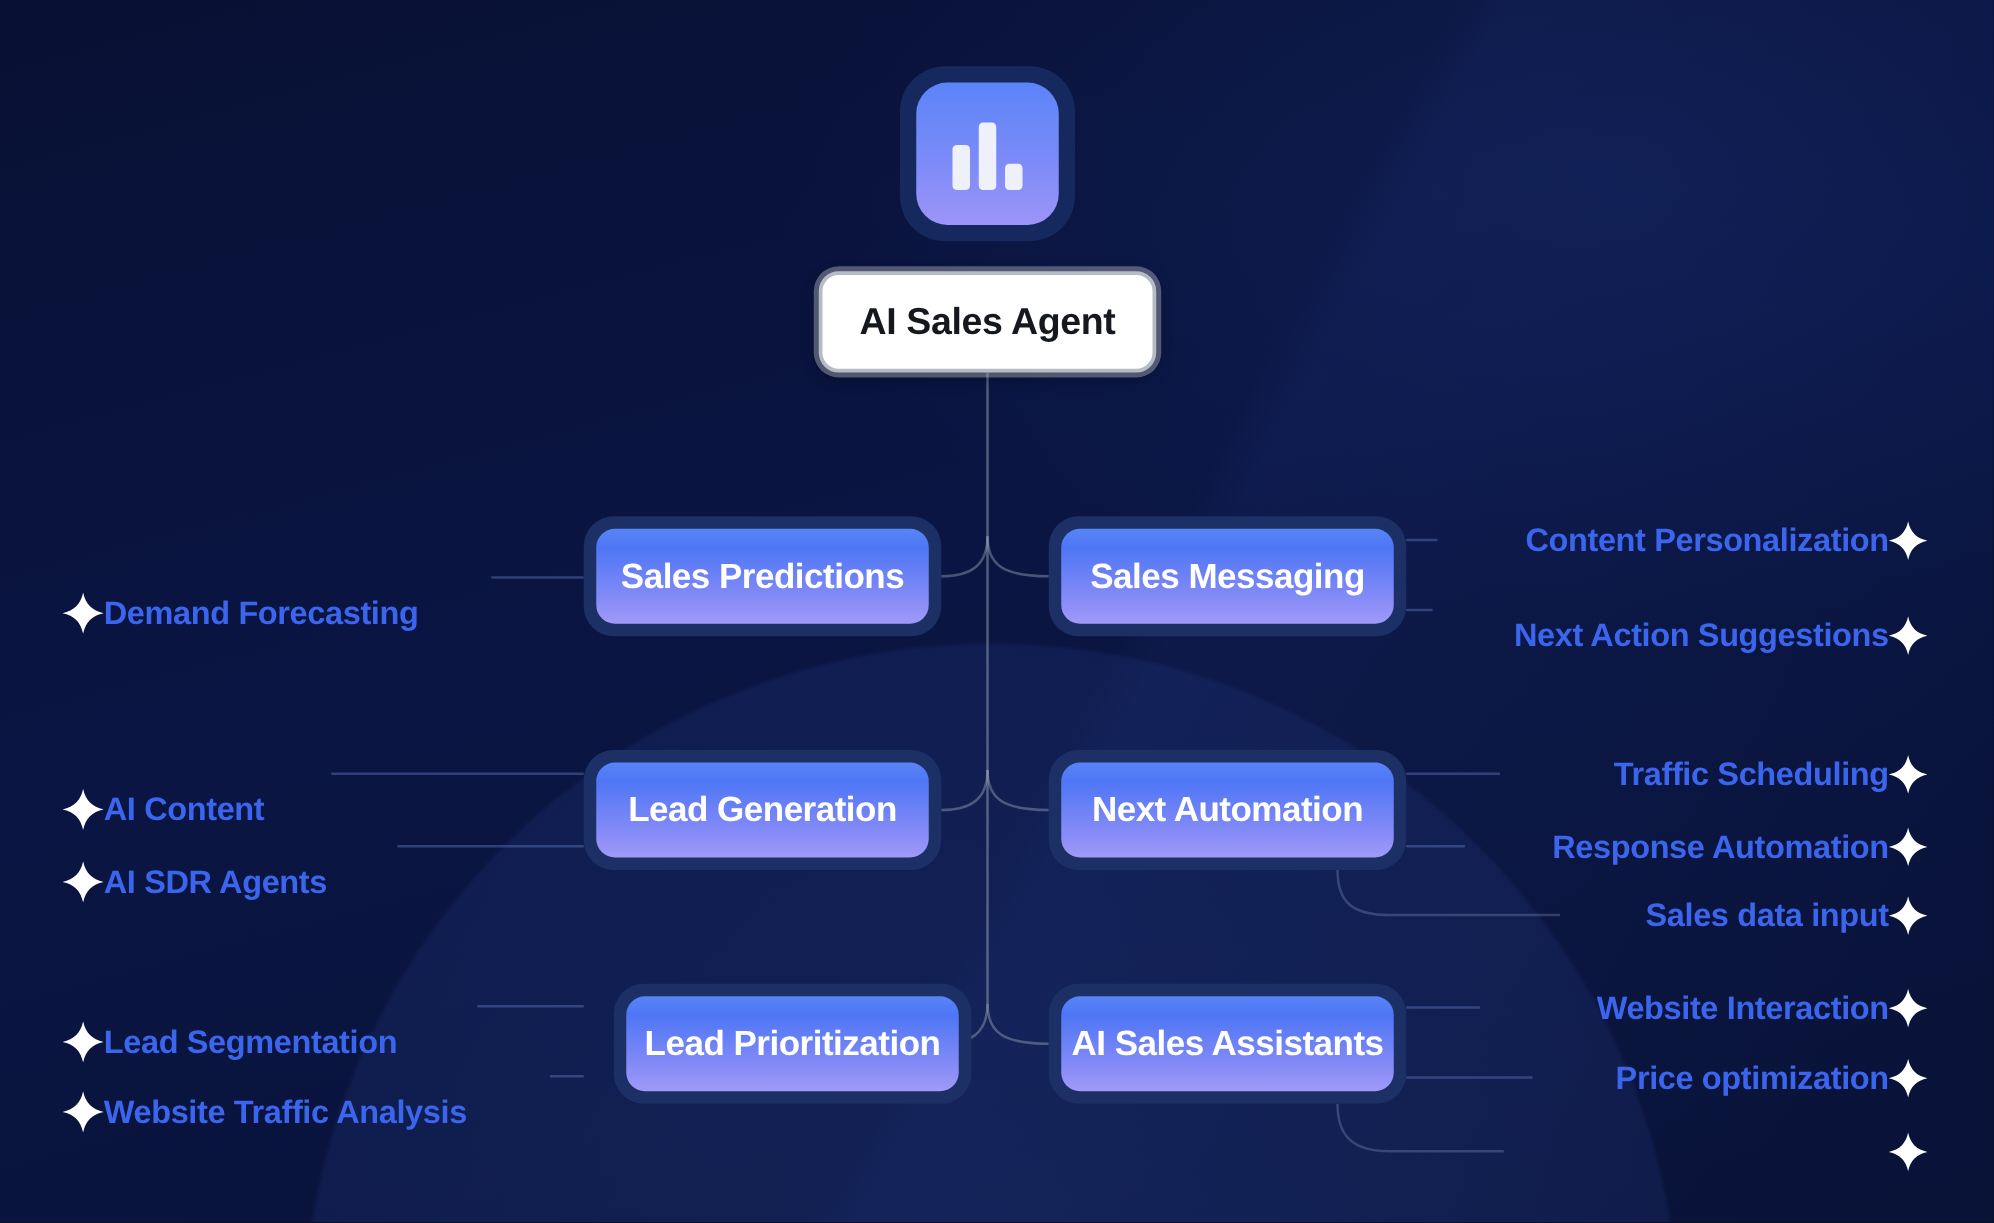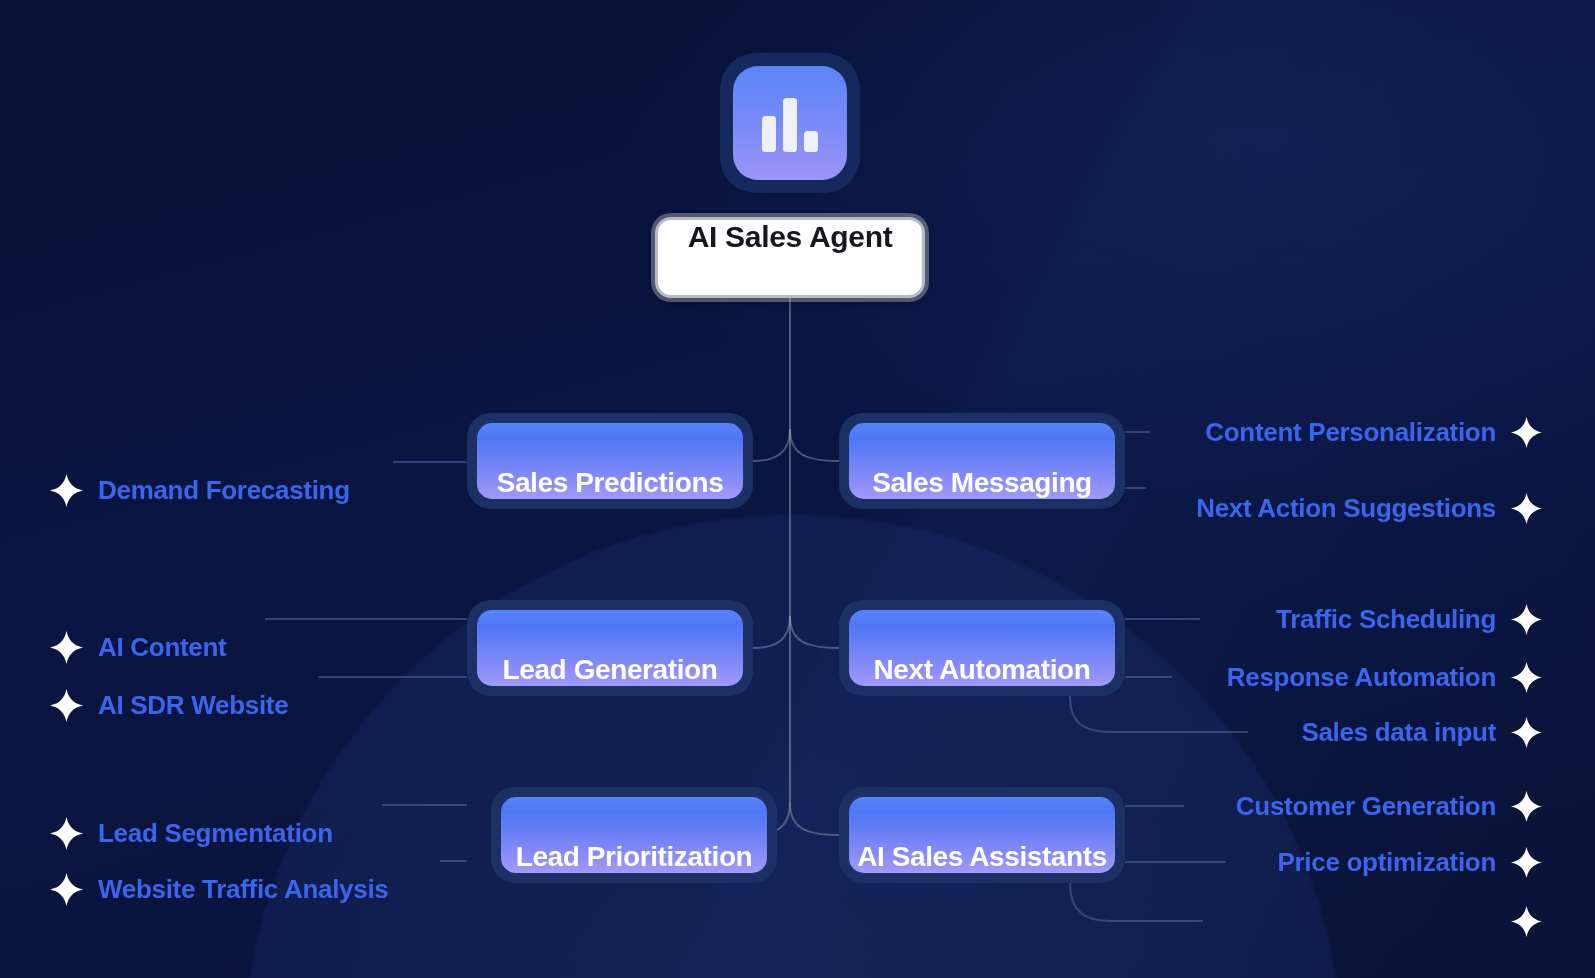--- a/index.html
+++ b/index.html
@@ -21,35 +21,35 @@
     width:100%;height:100%;border-radius:25px;
     background:linear-gradient(180deg,#5b84f8 0%,#7c8bf7 55%,#9d94f8 100%);
     display:flex;align-items:flex-end;justify-content:center;gap:7px;
     padding-bottom:28px;box-sizing:border-box;
   }
   .bar{width:14px;background:#eef1f9;border-radius:3.5px;}
   .title-node{
     position:absolute;left:655px;top:217px;width:270px;height:81px;
     background:#ffffff;border:3px solid #b6bcc6;border-radius:16px;
     box-shadow:0 0 0 4px rgba(255,255,255,0.30), 0 3px 12px rgba(0,0,0,0.40);
-    display:flex;align-items:flex-start;justify-content:center;box-sizing:border-box;
+    display:flex;align-items:center;justify-content:center;box-sizing:border-box;
     color:#15181e;font-size:30px;font-weight:700;letter-spacing:-0.3px;
   }
   .node{
     position:absolute;width:286px;height:96px;background:#1c3066;
     border-radius:24px;padding:10px;box-sizing:border-box;
   }
   .node-inner{
     width:100%;height:100%;border-radius:15px;
     background:linear-gradient(180deg,#5884f8 0%,#4e76f5 20%,#8a8df7 78%,#a09af9 100%);
-    display:flex;align-items:flex-end;justify-content:center;
+    display:flex;align-items:center;justify-content:center;
     color:#ffffff;font-size:28px;font-weight:700;letter-spacing:-0.4px;
   }
   .leaf{
-    position:absolute;height:40px;display:flex;align-items:center;gap:15px;
+    position:absolute;height:40px;display:flex;align-items:center;
     color:#3b65ec;font-size:26px;font-weight:700;letter-spacing:-0.3px;white-space:nowrap;
   }
   .leaf.left{left:50px;margin-top:28px;}
   .leaf.right{right:53px;}
   .sparkle{display:flex;align-items:center;justify-content:center;}
 </style>
 </head>
 <body>
 
 <div class="stage">
@@ -139,21 +139,21 @@
         </svg>
       </span>
     <span>AI Content</span>
   </div>
   <div class="leaf left" style="top:657px">
     <span class="sparkle">
         <svg width="33" height="33" viewBox="0 0 24 24">
           <path d="M12 0C13.4 6.8 17.2 10.6 24 12C17.2 13.4 13.4 17.2 12 24C10.6 17.2 6.8 13.4 0 12C6.8 10.6 10.6 6.8 12 0Z" fill="#ffffff"></path>
         </svg>
       </span>
-    <span>AI SDR Website</span>
+    <span>AI SDR Agents</span>
   </div>
   <div class="leaf left" style="top:785px">
     <span class="sparkle">
         <svg width="33" height="33" viewBox="0 0 24 24">
           <path d="M12 0C13.4 6.8 17.2 10.6 24 12C17.2 13.4 13.4 17.2 12 24C10.6 17.2 6.8 13.4 0 12C6.8 10.6 10.6 6.8 12 0Z" fill="#ffffff"></path>
         </svg>
       </span>
     <span>Lead Segmentation</span>
   </div>
   <div class="leaf left" style="top:841px">
@@ -199,21 +199,21 @@
   </div>
   <div class="leaf right" style="top:712px">
     <span>Sales data input</span>
     <span class="sparkle">
         <svg width="31" height="31" viewBox="0 0 24 24">
           <path d="M12 0C13.4 6.8 17.2 10.6 24 12C17.2 13.4 13.4 17.2 12 24C10.6 17.2 6.8 13.4 0 12C6.8 10.6 10.6 6.8 12 0Z" fill="#ffffff"></path>
         </svg>
       </span>
   </div>
   <div class="leaf right" style="top:786px">
-    <span>Customer Generation</span>
+    <span>Website Interaction</span>
     <span class="sparkle">
         <svg width="31" height="31" viewBox="0 0 24 24">
           <path d="M12 0C13.4 6.8 17.2 10.6 24 12C17.2 13.4 13.4 17.2 12 24C10.6 17.2 6.8 13.4 0 12C6.8 10.6 10.6 6.8 12 0Z" fill="#ffffff"></path>
         </svg>
       </span>
   </div>
   <div class="leaf right" style="top:842px">
     <span>Price optimization</span>
     <span class="sparkle">
         <svg width="31" height="31" viewBox="0 0 24 24">

